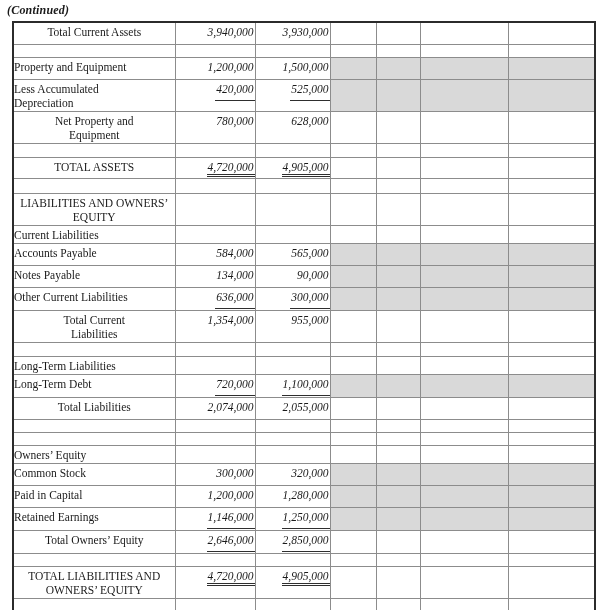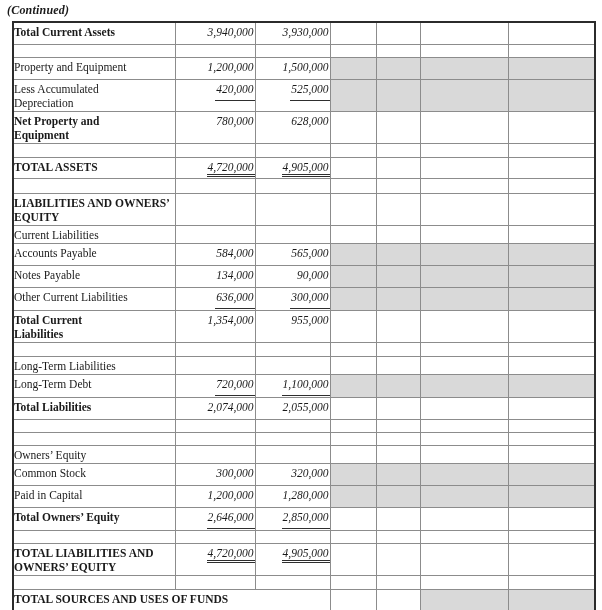--- a/index.html
+++ b/index.html
@@ -32,21 +32,21 @@
     vertical-align: top;
     padding: 2px 0 1px 0;
     font-size: 11.5px;
     line-height: 1.22;
     overflow: hidden;
   }
   td.lbl { white-space: pre-line; }
   td.ind1 { padding-left: 12px; }
   td.ind2 { padding-left: 28px; }
   td.ind3 { padding-left: 42px; }
-  tr.bold td.lbl { font-weight: bold; }
+  tr.bold td.lbl { font-weight: normal; text-align: center; }
   td.num { text-align: right; padding-right: 10px; }
   td.num .amt { display: inline-block; padding: 0 1px 4px 1px; font-style: italic; }
   td.num .ul-single { border-bottom: 1.5px solid #2e2e2e; }
   td.num .ul-double { border-bottom: 3.5px double #2e2e2e; padding-bottom: 0; }
   td.shaded { background: #d9d9d9; }
 </style>
 </head>
 <body>
 
 <div class="continued">(Continued)</div>
@@ -266,20 +266,29 @@
       </tr>
       <tr style="height: 17px;">
         <td class="lbl ind2" colspan="1">Paid in Capital</td>
         <td class="num"><span class="amt">1,200,000</span></td>
         <td class="num"><span class="amt">1,280,000</span></td>
         <td class="shaded"></td>
         <td class="shaded"></td>
         <td class="shaded"></td>
         <td class="shaded"></td>
       </tr>
+      <tr style="height: 16px;">
+        <td class="lbl ind2" colspan="1">Retained Earnings</td>
+        <td class="num"><span class="amt ul-single">1,146,000</span></td>
+        <td class="num"><span class="amt ul-single">1,250,000</span></td>
+        <td class="shaded"></td>
+        <td class="shaded"></td>
+        <td class="shaded"></td>
+        <td class="shaded"></td>
+      </tr>
       <tr class="bold" style="height: 17px; margin-top: 22px;">
         <td class="lbl ind3" colspan="1">Total Owners’ Equity</td>
         <td class="num"><span class="amt ul-single">2,646,000</span></td>
         <td class="num"><span class="amt ul-single">2,850,000</span></td>
         <td class=""></td>
         <td class=""></td>
         <td class=""></td>
         <td class=""></td>
       </tr>
       <tr style="height: 13px;">

